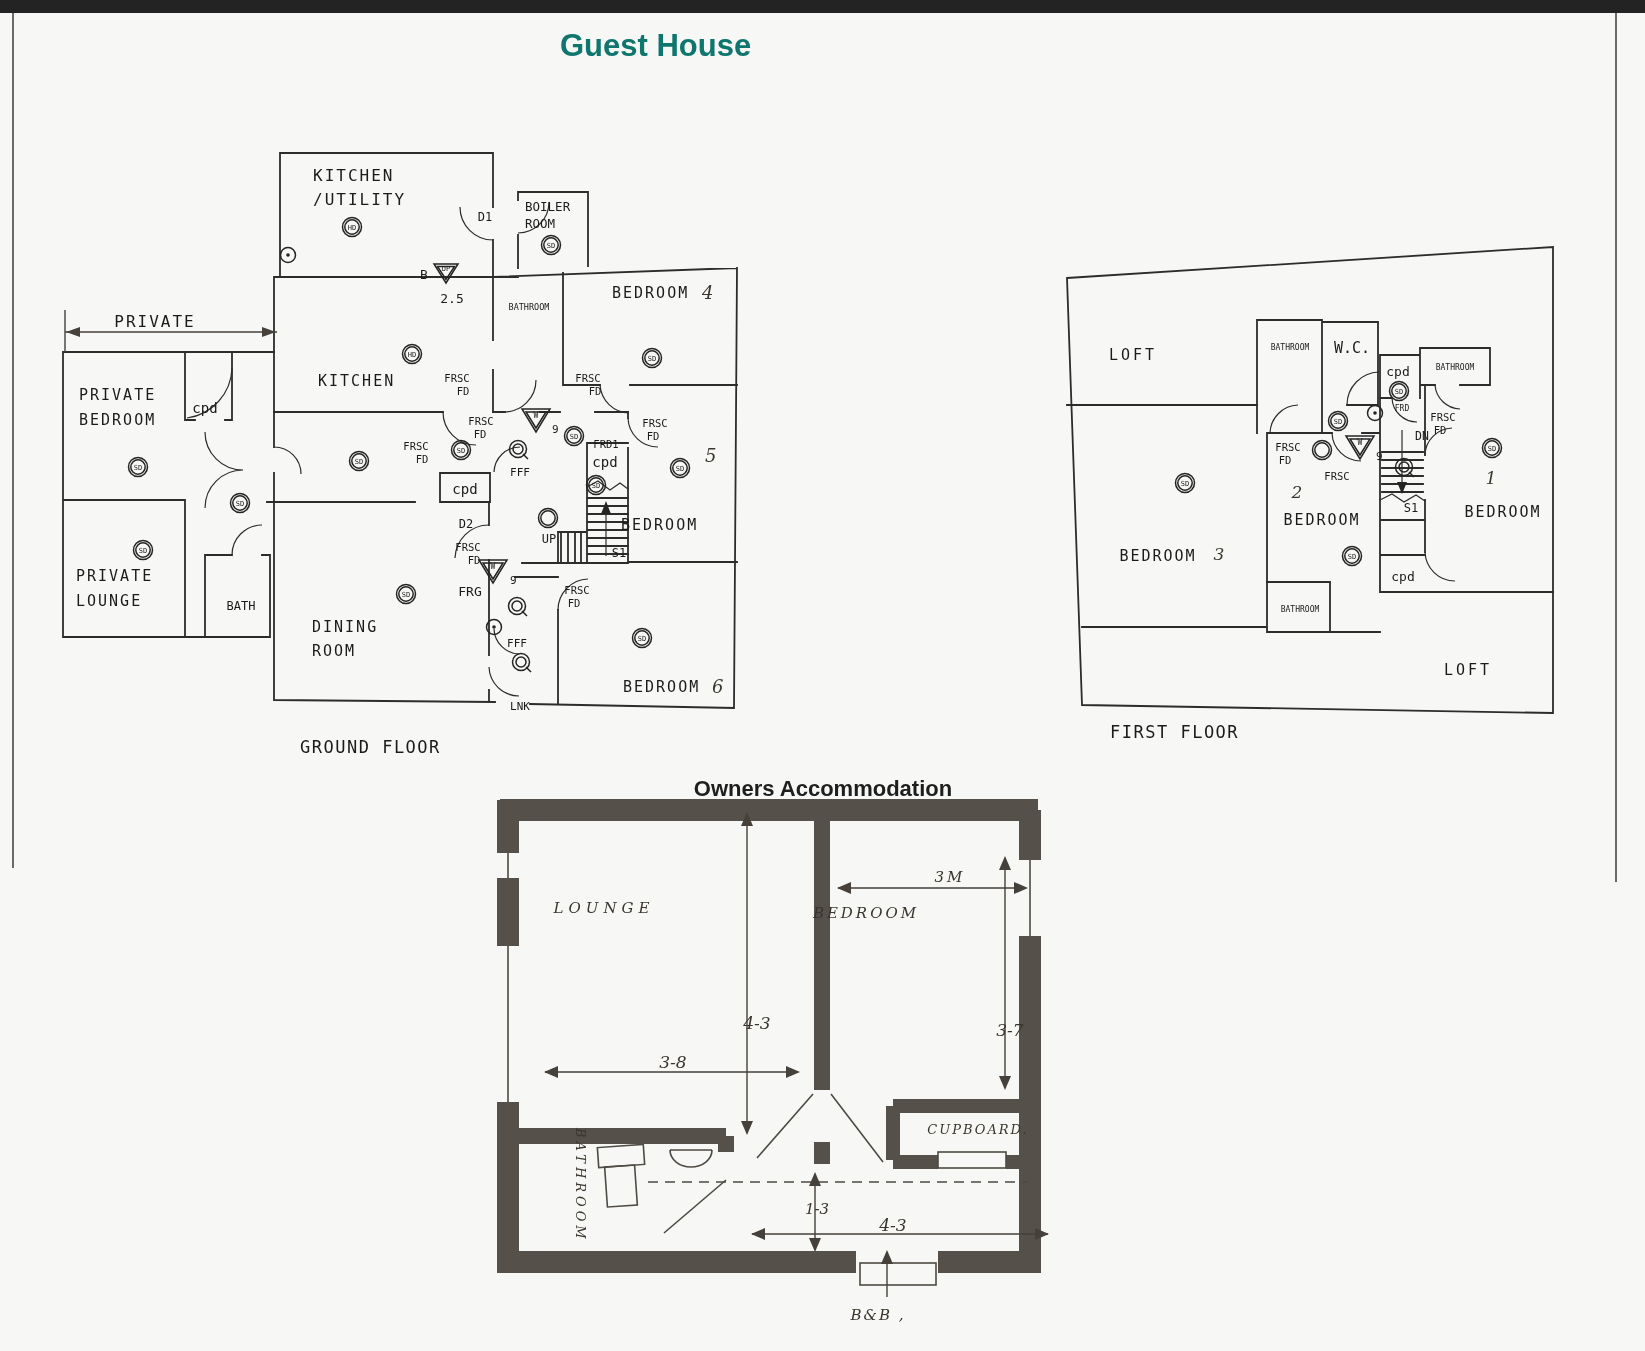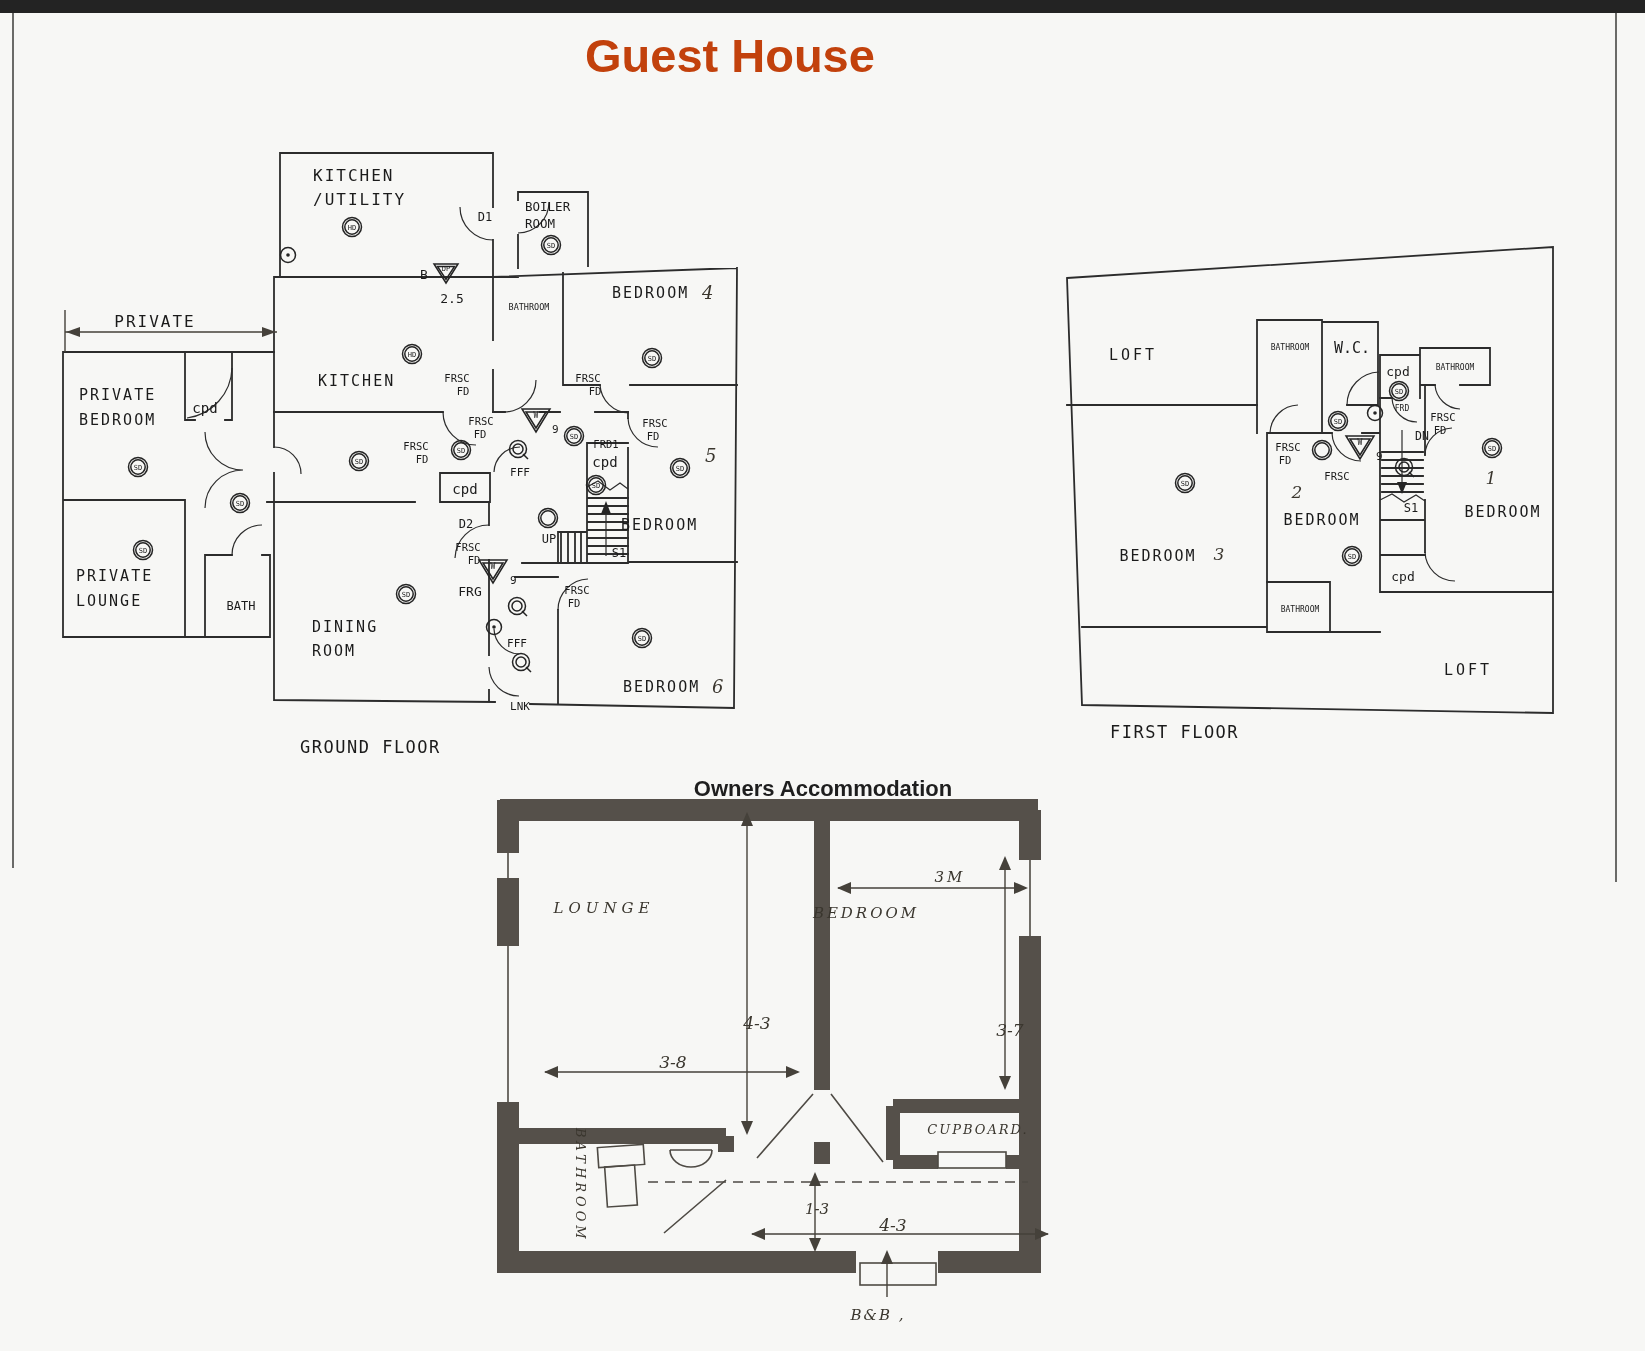--- a/index.html
+++ b/index.html
@@ -1,19 +1,19 @@
 <!DOCTYPE html>
 <html><head>
 <meta charset="utf-8">
 <style>
   html,body{margin:0;padding:0;background:#e9e9e7;}
   #page{position:relative;width:1645px;height:1351px;background:#f7f7f5;overflow:hidden;
         font-family:"DejaVu Sans Mono",monospace;}
-  #page-title{position:absolute;left:585px;top:28px;font-family:"Liberation Sans",sans-serif;
-        font-weight:bold;font-size:47px;color:#c2410c;letter-spacing:0px;}
+  #page-title{position:absolute;left:560px;top:28px;font-family:"Liberation Sans",sans-serif;
+        font-weight:bold;font-size:31px;color:#0f766e;letter-spacing:0px;}
   svg{position:absolute;left:0;top:0;}
   .w{fill:none;stroke:#2c2c2c;stroke-width:1.8;stroke-linecap:square;}
   .arc{fill:none;stroke:#2c2c2c;stroke-width:1.2;}
   .sc{fill:none;stroke:#242424;stroke-width:1.5;}
   .scf{fill:#242424;stroke:none;}
   .t{font-family:"DejaVu Sans Mono",monospace;fill:#1b1b1b;}
   .hand{font-family:"DejaVu Serif",serif;font-style:italic;fill:#3a362e;}
   .tw{fill:none;stroke:#55504a;stroke-linecap:butt;}
   .wo{fill:none;stroke:#4e4a44;stroke-width:1.6;}
   .dim{fill:none;stroke:#45413a;stroke-width:1.4;}

